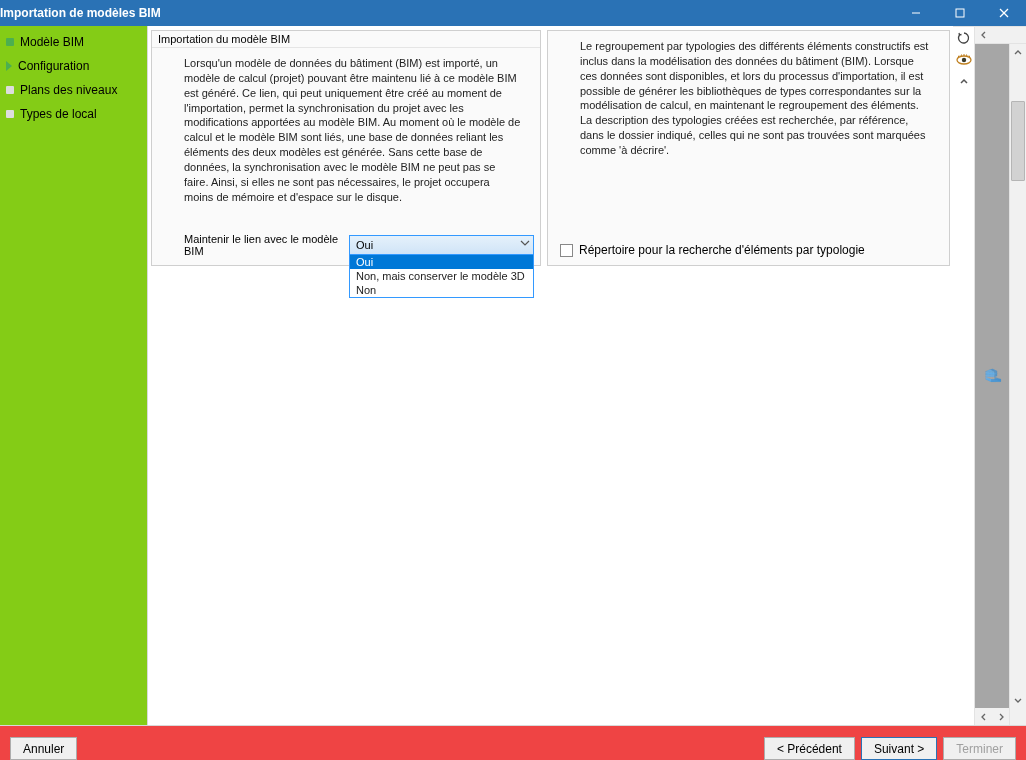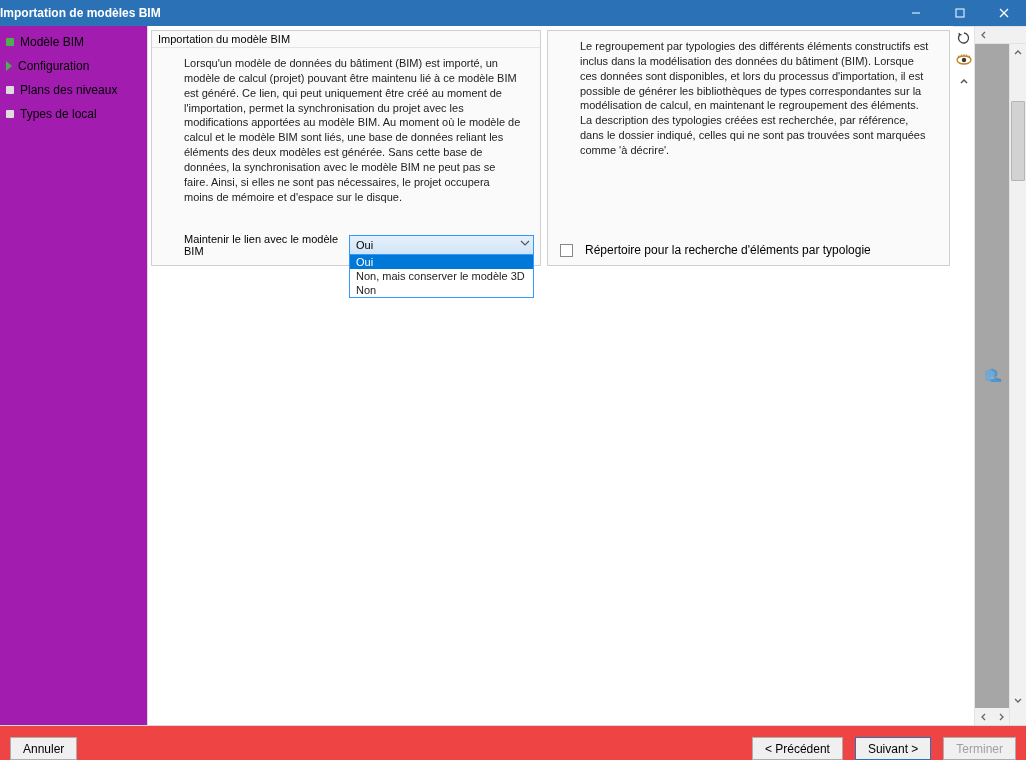--- a/index.html
+++ b/index.html
@@ -3,42 +3,42 @@
 <meta charset="utf-8">
 <style>
   * { box-sizing: border-box; margin: 0; padding: 0; }
   body { font-family: "Segoe UI", Tahoma, sans-serif; font-size: 12px; background: #fff; overflow: hidden; width: 1026px; height: 760px; position: relative; }
   .titlebar { height: 26px; background: #2a72b5; color: #fff; display: flex; align-items: center; position: relative; }
   .titlebar-title { font-weight: 600; font-size: 12px; }
   .titlebar-controls { position: absolute; right: 0; top: 0; height: 26px; display: flex; }
   .tb-btn { width: 44px; height: 26px; display: flex; align-items: center; justify-content: center; color: #fff; cursor: pointer; }
   .tb-btn svg { width: 10px; height: 10px; }
   .main { display: flex; height: 700px; border-bottom: 1px solid #d9d9d9; }
-  .sidebar { width: 148px; background: #a21caf; border-right: 1px solid #d9d9d9; padding-top: 4px; }
+  .sidebar { width: 148px; background: #84cc16; border-right: 1px solid #d9d9d9; padding-top: 4px; }
   .sb-item { height: 24px; display: flex; align-items: center; padding-left: 6px; gap: 6px; cursor: pointer; }
   .sb-dot { width: 8px; height: 8px; border-radius: 1px; display: inline-block; }
   .sb-dot.green { background: #4caf50; }
   .sb-arrow { width: 0; height: 0; border-top: 5px solid transparent; border-bottom: 5px solid transparent; border-left: 6px solid #4caf50; }
   .sb-grey { width: 8px; height: 8px; background: #ddd; border-radius: 1px; display:inline-block;}
   .content { flex: 1; display: flex; flex-direction: row; position: relative; }
   .top-panels { display: flex; height: 242px; }
   .panel { border: 1px solid #cfcfcf; margin: 4px 3px 2px 3px; display: flex; flex-direction: column; background: #fafafa; }
   .panel-left { width: 390px; }
   .panel-right { flex: 1; }
   .panel-title { font-size: 11px; padding: 2px 6px 2px 6px; background: #fafafa; border-bottom: 1px solid #e5e5e5; }
   .panel-body { padding: 8px 18px 8px 32px; font-size: 11px; line-height: 1.35; color: #222; flex: 1; overflow: hidden; }
   .row-control { display: flex; align-items: center; padding: 0 6px 8px 32px; }
   .row-control label { font-size: 11px; }
   .combo-wrap { position: relative; width: 185px; }
   .combo { width: 185px; height: 20px; border: 1px solid #3399ff; background: linear-gradient(#e5f1fb,#d0e4f7); font-size: 11px; padding: 0 20px 0 6px; display: flex; align-items: center; cursor: pointer; }
   .combo .chev { position: absolute; right: 4px; top: 3px; }
   .combo-list { position: absolute; top: 19px; left: 0; width: 185px; border: 1px solid #3399ff; background: #fff; z-index: 50; }
   .combo-list .opt { font-size: 11px; padding: 1px 6px; color: #222; cursor: pointer; }
   .combo-list .opt.sel { background: #0078d7; color: #fff; }
-  .chk-line { display: flex; align-items: center; gap: 12px; padding: 0 6px 8px 12px; }
+  .chk-line { display: flex; align-items: center; gap: 6px; padding: 0 6px 8px 12px; }
   .chk { width: 13px; height: 13px; border: 1px solid #888; background: #fff; cursor: pointer; }
   .viewer { flex: 1; display: flex; border-top: 1px solid #e3e3e3; position: relative; }
   .v-toolbar { width: 22px; background: #fff; border-right: 1px solid #e3e3e3; display: flex; flex-direction: column; align-items: center; padding-top: 3px; gap: 6px; }
   .v-tool { width:16px; height:16px; display:flex; align-items:center; justify-content:center; cursor:pointer; }
   .v-area { flex: 1; display: flex; flex-direction: column; }
   .hscroll-top { height: 17px; background: #f1f1f1; border-bottom: 1px solid #e3e3e3; position: relative; display:flex; align-items:center;}
   .hscroll-top .arrow { width: 17px; height: 17px; display:flex; align-items:center; justify-content:center; cursor:pointer;}
   .hscroll-top .thumb { position:absolute; left:120px; top:1px; width:80px; height:14px; background:#d2d2d2; border:1px solid #b5b5b5; border-radius:1px;}
   .canvas3d { flex: 1; background: #a6a6a6; position: relative; overflow: hidden; }
   .vscroll { width: 17px; background: #f1f1f1; border-left: 1px solid #e3e3e3; display:flex; flex-direction:column;}
@@ -47,21 +47,21 @@
   .vscroll .thumbv { position:absolute; left:1px; top:40px; width:14px; height:80px; background:#d2d2d2; border:1px solid #b5b5b5; border-radius:1px;}
   .hscroll-bottom { height: 17px; background: #f1f1f1; display:flex; align-items:center; position:relative;}
   .hscroll-bottom .arrow { width: 17px; height: 17px; display:flex; align-items:center; justify-content:center; cursor:pointer;}
   .hscroll-bottom .trackh { flex:1; position:relative; height:17px;}
   .hscroll-bottom .thumbh { position:absolute; left:0; top:1px; right:17px; height:14px; background:#d2d2d2; }
   .footer { height: 34px; display: flex; align-items: flex-end; padding: 0 10px; background: #ef4444; }
   .btn { height: 23px; padding: 0 12px; border: 1px solid #adadad; background: #f0f0f0; font-size: 12px; cursor: pointer; display:flex; align-items:center; }
   .btn.primary { border: 1px solid #2a72b5; }
   .btn.disabled { color: #a0a0a0; cursor: default; }
   .footer .spacer { flex: 1; }
-  .footer .btn + .btn { margin-left: 12px; }
+  .footer .btn + .btn { margin-left: 6px; }
   .v-canvas-row { flex:1; display:flex; }
   .axis { position:absolute; left:40px; bottom:20px; width:50px; height:50px; }
 </style>
 </head>
 <body>
 
 <div class="titlebar">
   <span class="titlebar-title">Importation de modèles BIM</span>
   <div class="titlebar-controls">
     <div class="tb-btn">

